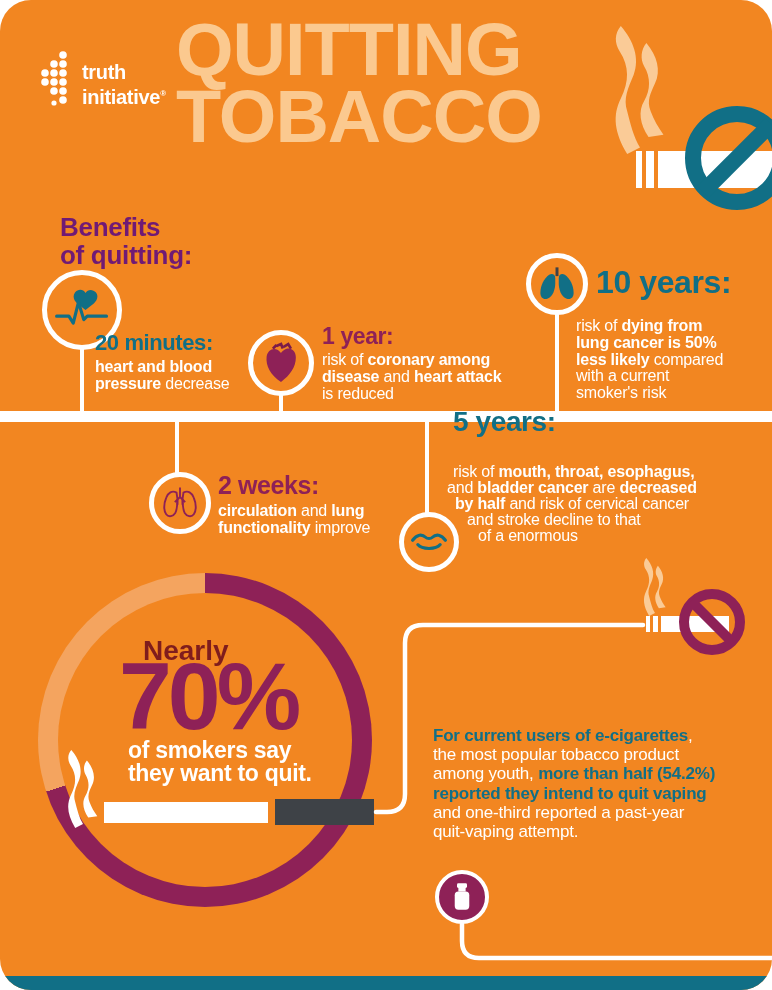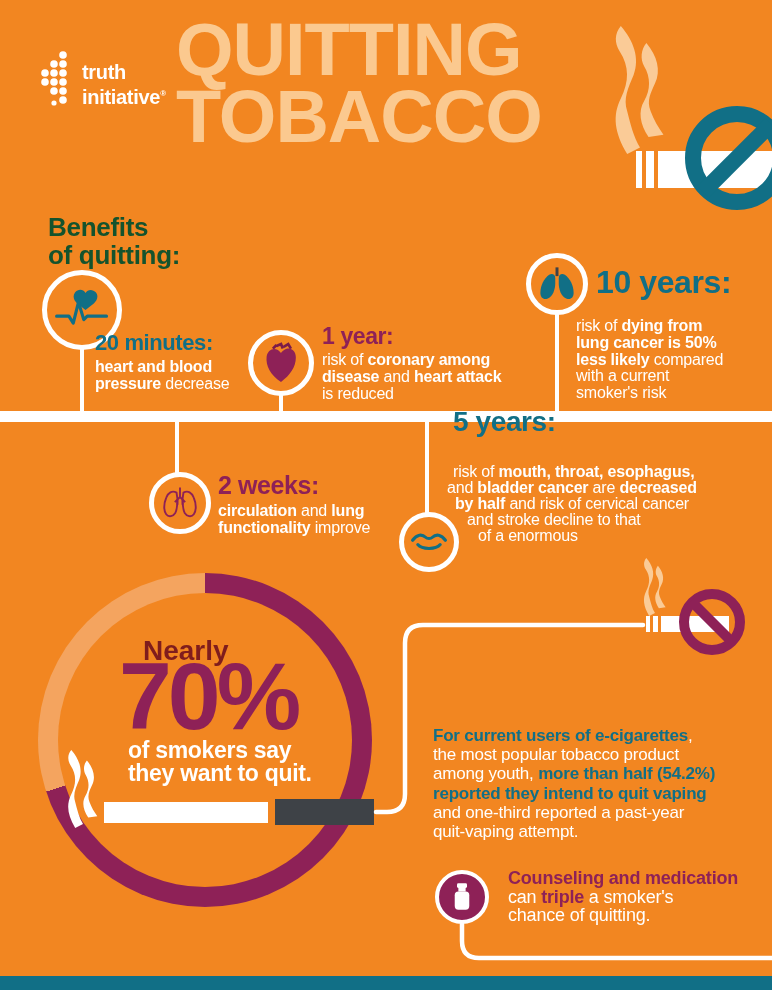--- a/index.html
+++ b/index.html
@@ -1,40 +1,41 @@
 <!DOCTYPE html>
 <html><head>
 <meta charset="utf-8">
 <style>
   html,body{margin:0;padding:0;background:#ffffff;}
   #stage{
     position:relative;width:772px;height:990px;overflow:hidden;
     background:#F28621;
     font-family:"Liberation Sans",sans-serif;
+    border-radius:31px;
     -webkit-font-smoothing:antialiased;
   }
   .abs{position:absolute;}
   .nw{white-space:nowrap;}
 
   
   .logo-dots{left:36px;top:50px;width:42px;height:58px;}
   .logo-text{left:82px;top:62px;color:#fff;font-weight:700;font-size:20px;line-height:21px;letter-spacing:-0.3px;}
   .logo-reg{font-size:8px;vertical-align:super;}
   .big-title{left:176px;top:16px;color:#FBC98F;font-weight:700;font-size:74px;line-height:67px;letter-spacing:-1px;}
   .subtitle{left:185px;top:159px;font-size:26px;line-height:28px;font-weight:700;letter-spacing:-0.4px;}
   .subtitle .l1{color:#474C55;}
 
   
   .sg-w{color:#ffffff;font-weight:400;}
   .sg-wb{color:#ffffff;font-weight:700;}
   .sg-mb{color:#8E2157;font-weight:700;}
   .sg-tb{color:#116F86;font-weight:700;}
   .sg-sb{color:#474C55;font-weight:700;}
 
-  .benefits-heading{left:48px;top:213px;color:#14532d;font-weight:700;font-size:26px;line-height:28px;letter-spacing:-0.3px;}
+  .benefits-heading{left:60px;top:213px;color:#701a75;font-weight:700;font-size:26px;line-height:28px;letter-spacing:-0.3px;}
 
   
   .ring{border:5px solid #fff;border-radius:50%;box-sizing:border-box;
         display:flex;align-items:center;justify-content:center;}
   .vline{width:4px;background:#fff;}
   .band{left:0;top:411px;width:772px;height:11px;background:#fff;}
 
   
   .tl-label{font-weight:700;letter-spacing:-0.4px;}
   .teal{color:#116F86;}
@@ -240,24 +241,19 @@
     <div><span class="sg-w">quit-vaping attempt.</span></div>
   </div>
 
   <div class="abs ring" style="left:435px;top:870px;width:54px;height:54px;border-width:4px;background:#8E2157;">
     <svg width="20" height="28" viewBox="0 0 22 30" fill="#ffffff">
       <rect x="5.5" y="0" width="11" height="5" rx="1.5"></rect>
       <rect x="7" y="5" width="8" height="4"></rect>
       <rect x="3" y="9" width="16" height="20" rx="4"></rect>
     </svg>
   </div>
-  <div class="abs nw counsel-text">
-    <div style="font-weight:700;"><span class="sg-mb">Counseling and medication</span></div>
-    <div><span class="sg-w">can </span><span class="sg-mb">triple</span><span class="sg-w"> a smoker's</span></div>
-    <div><span class="sg-w">chance of quitting.</span></div>
-  </div>
   <svg class="abs" style="left:430px;top:920px;width:342px;height:50px;" viewBox="0 0 342 50">
     <path d="M32,4 L32,21 Q32,38 49,38 L342,38" fill="none" stroke="#ffffff" stroke-width="4.5" stroke-linecap="round"></path>
   </svg>
 
   <div class="abs bottom-bar"></div>
 
 </div>
 
 </body></html>

